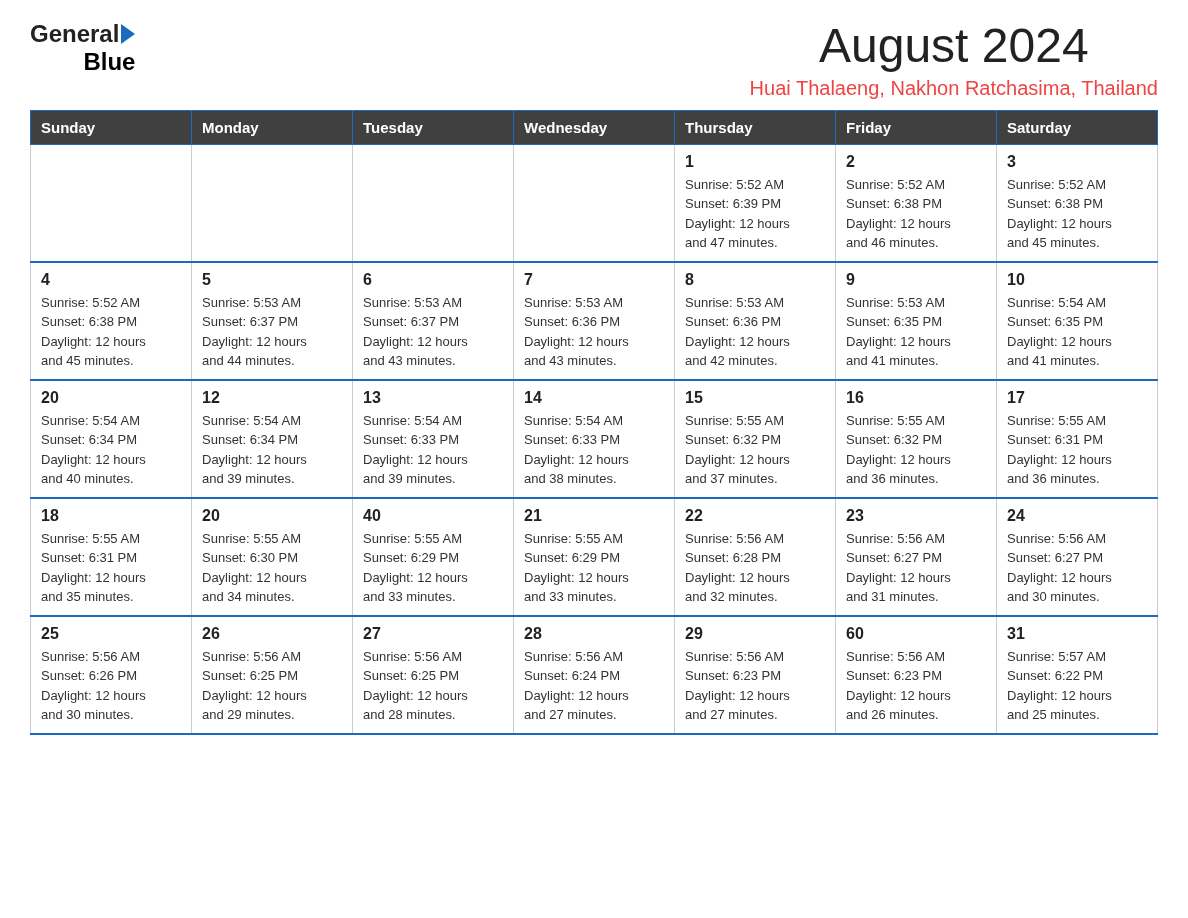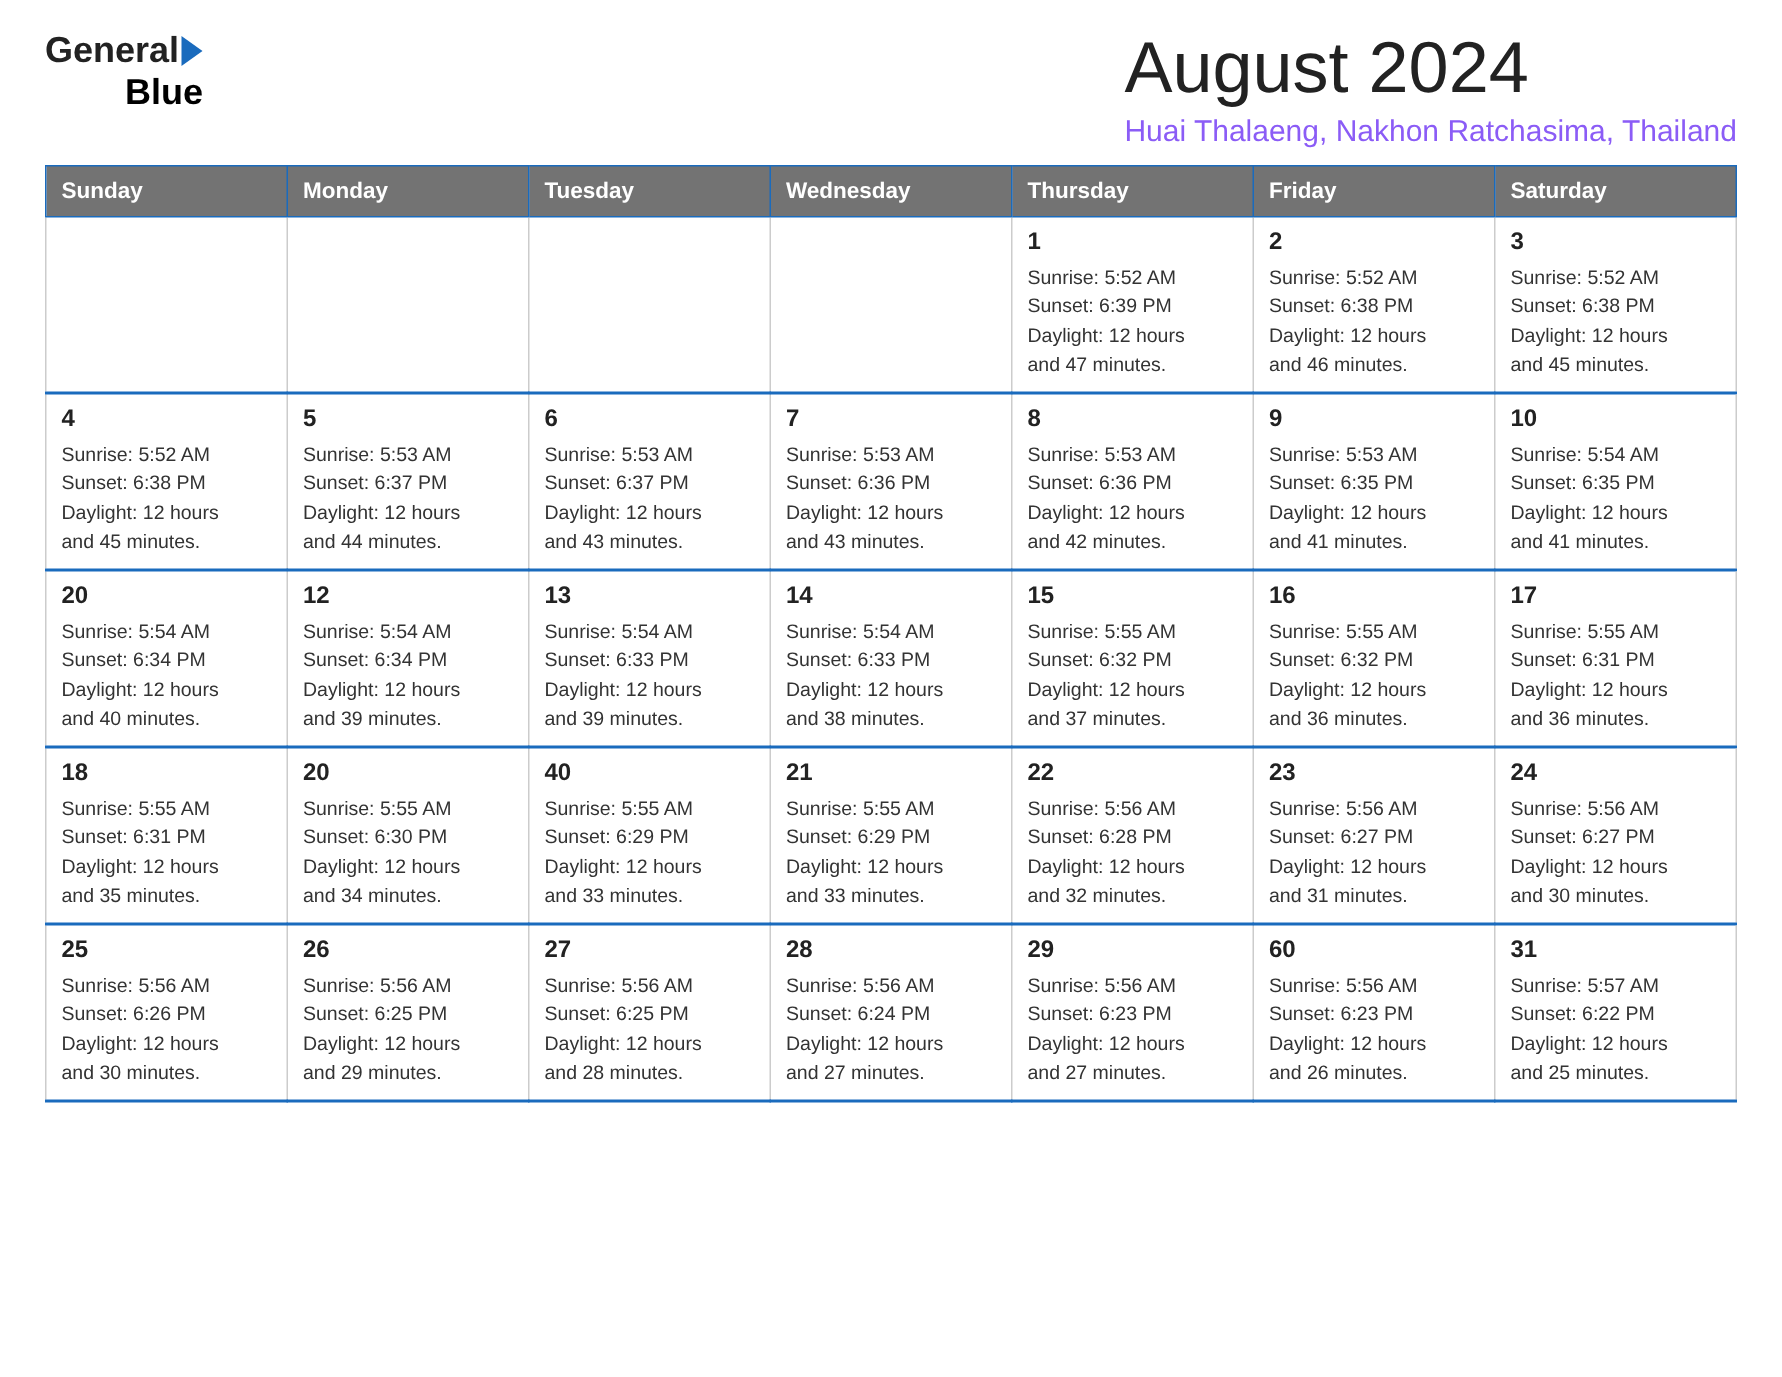--- a/index.html
+++ b/index.html
@@ -9,41 +9,41 @@
       padding: 20px 30px;
       color: #222;
     }
     .header-area {
       display: flex;
       justify-content: space-between;
       align-items: flex-start;
       margin-bottom: 10px;
     }
     .title-area {
-      text-align: left;
+      text-align: center;
       margin-left: 16px;
     }
     .month-year {
       font-size: 48px;
       font-weight: 300;
       color: #222;
       line-height: 1.1;
     }
     .location {
       font-size: 20px;
-      color: #8b5cf6;
+      color: #ef4444;
       margin-top: 4px;
     }
     .calendar-table {
       width: 100%;
       border-collapse: collapse;
       margin-top: 10px;
     }
     .calendar-table th {
-      background-color: #737373;
+      background-color: #404040;
       color: #fff;
       font-size: 15px;
       font-weight: bold;
       padding: 8px 10px;
       text-align: left;
       border: 1px solid #1a6bbd;
     }
     .calendar-table td {
       vertical-align: top;
       padding: 8px 10px;

